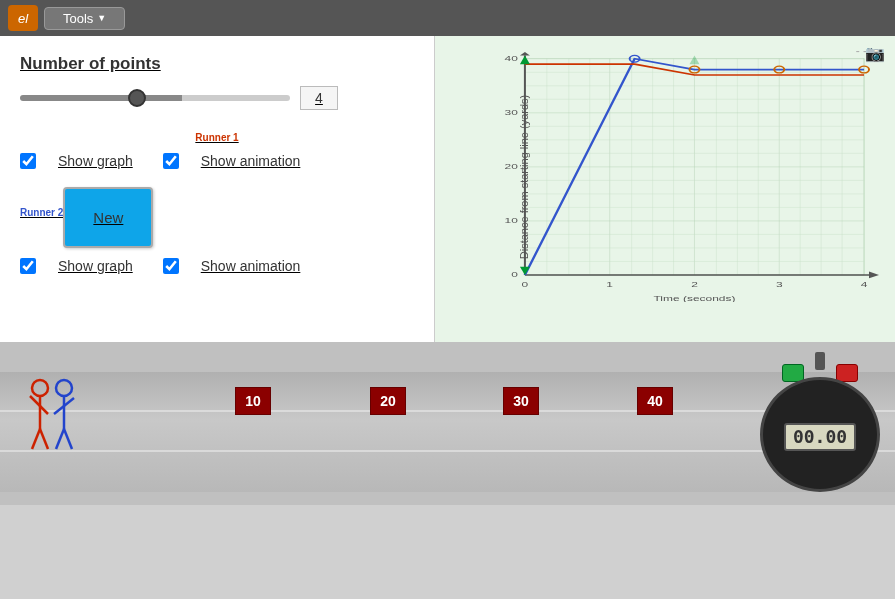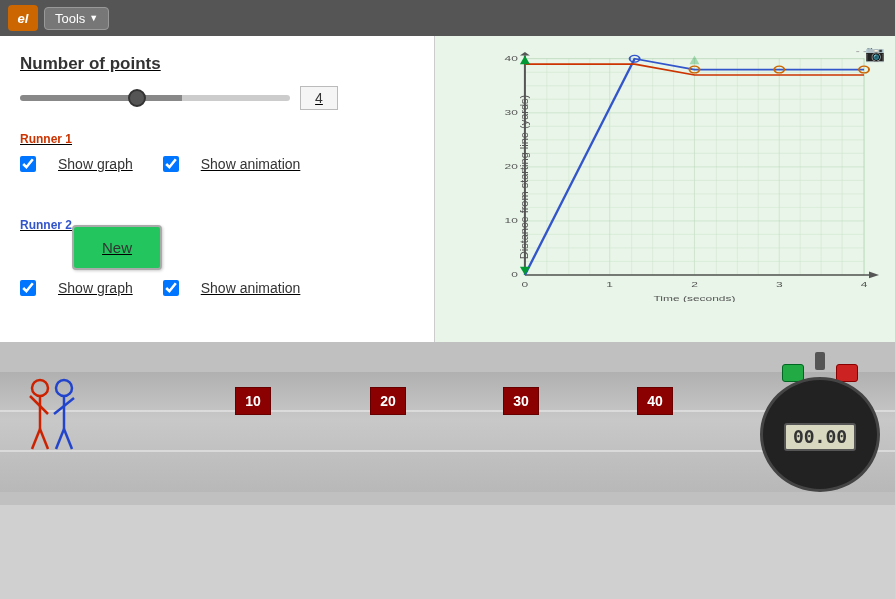--- a/index.html
+++ b/index.html
@@ -12,28 +12,28 @@
       display: flex;
       align-items: center;
       padding: 0 8px;
       gap: 6px;
     }
     .logo {
       width: 30px; height: 26px;
       background: #cc6600;
       border-radius: 4px;
       display: flex; align-items: center; justify-content: center;
-      color: white; font-weight: bold; font-size: 13px; font-style: italic;
+      color: white; font-weight: normal; font-size: 13px; font-style: italic;
     }
     .tools-btn {
       background: #777;
       color: white;
       border: 1px solid #999;
       border-radius: 4px;
-      padding: 3px 10px;
+      padding: 3px 18px;
       font-size: 13px;
       cursor: pointer;
       display: flex; align-items: center; gap: 4px;
     }
     .tools-btn::after { content: '▼'; font-size: 9px; }
 
     
     .main {
       display: flex;
       height: 306px;
@@ -79,23 +79,24 @@
       border: 1px solid #bbb;
       background: #f5f5f5;
       width: 38px; height: 24px;
       display: flex; align-items: center; justify-content: center;
       font-size: 14px;
       color: #333;
     }
 
     .runner-section { margin-bottom: 18px; }
     .runner-label {
-      font-size: 12px;
+      font-size: 10px;
       font-weight: bold;
       margin-bottom: 10px;
+      text-align: center;
     }
     .runner-label.red { color: #cc3300; }
     .runner-label.blue { color: #3355cc; }
 
     .controls-row {
       display: flex;
       align-items: center;
       gap: 30px;
     }
     .checkbox-item {
@@ -106,29 +107,28 @@
       width: 16px; height: 16px;
       cursor: pointer;
     }
 
     .runner2-row {
       display: flex;
       align-items: center;
       margin-bottom: 10px;
     }
     .new-btn {
-      background: #22c55e;
+      background: #0ea5e9;
       border: 2px solid #aaa;
       border-radius: 4px;
-      padding: 12px 28px;
+      padding: 20px 28px;
       font-size: 15px;
       cursor: pointer;
       color: #333;
       box-shadow: 1px 1px 3px rgba(0,0,0,0.2);
-      margin-top: 35px;
     }
 
     
     .right-panel {
       flex: 1;
       background: #e8f5e8;
       position: relative;
       padding: 16px 16px 40px 55px;
     }
     .camera-icon {

